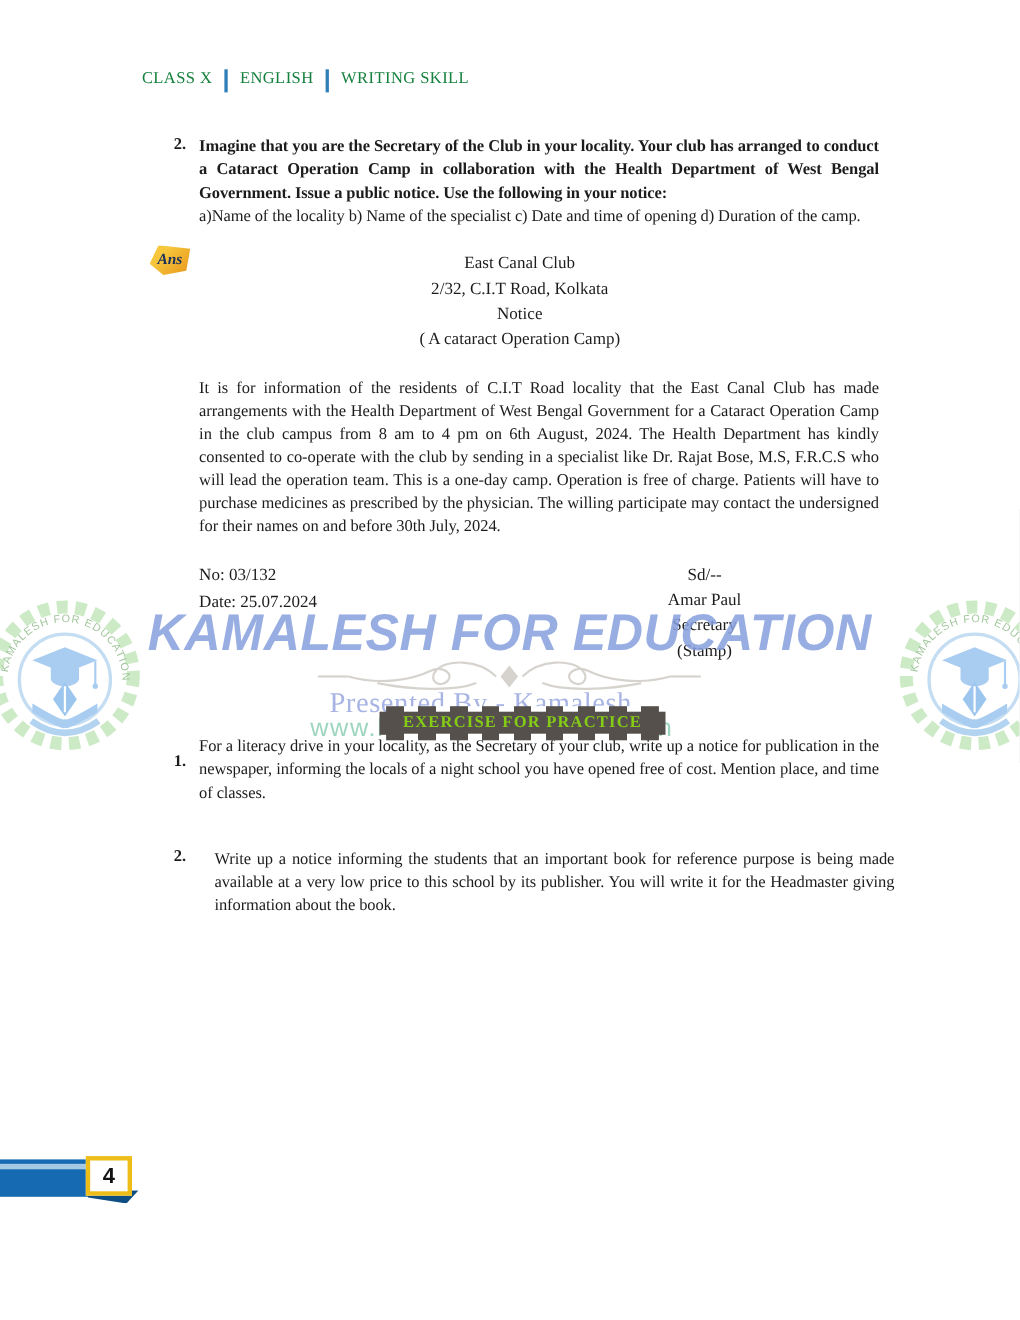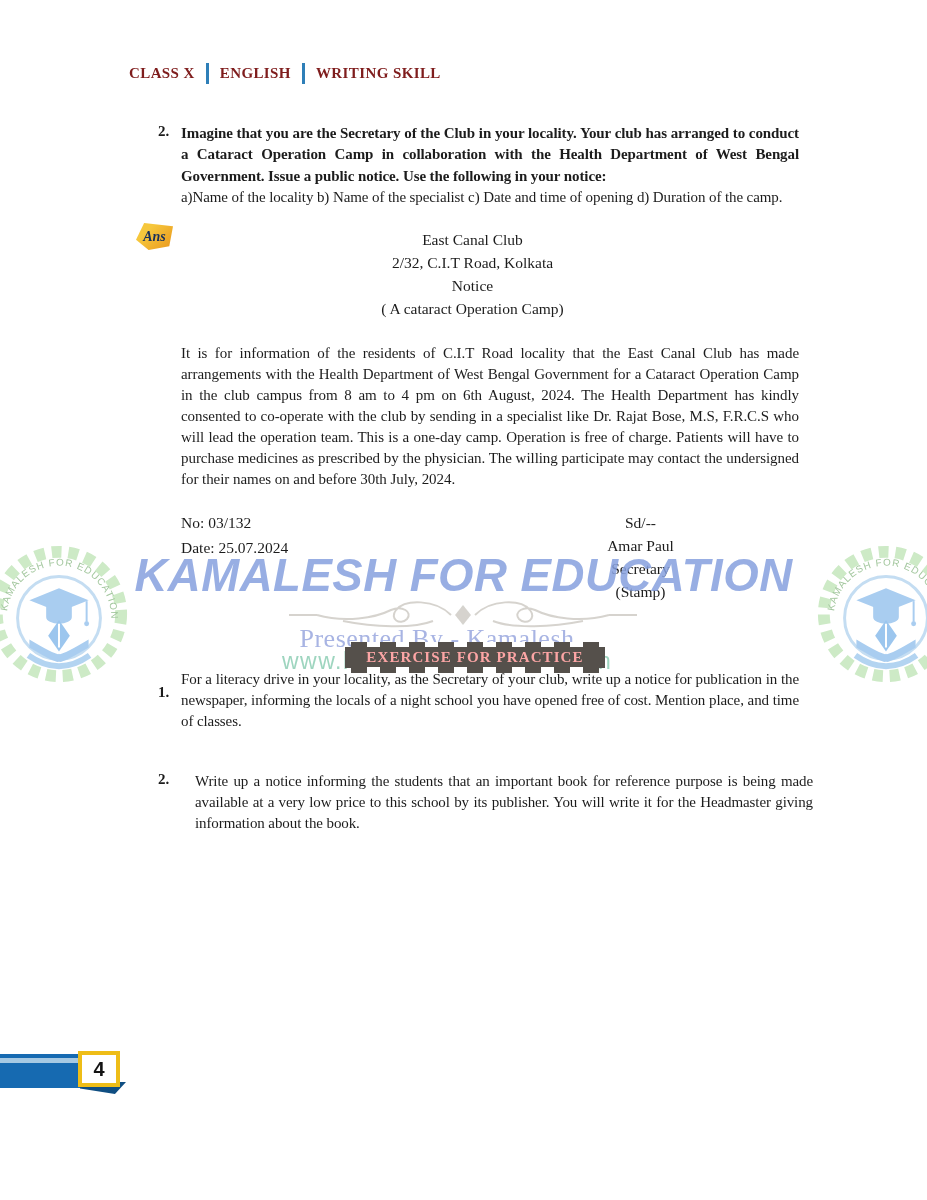--- a/index.html
+++ b/index.html
@@ -6,22 +6,22 @@
   body { background:#e8e8e8; }
   .page {
     position:relative; width:927px; height:1200px; margin:0 auto;
     background:#ffffff; overflow:hidden;
     font-family:"Liberation Serif", serif; color:#1c1c1c;
   }
 
   
   .header {
     position:absolute; left:129px; top:63px;
-    display:flex; align-items:center;
-    font-weight:700; font-size:15px; letter-spacing:.4px; color:#7f1d1d;
+    display:flex; align-items:flex-start;
+    font-weight:400; font-size:15px; letter-spacing:.4px; color:#15803d;
   }
   .header .sep {
     width:3px; height:21px; background:#2e7fb8; margin:0 11px;
   }
 
   
   .q-number { position:absolute; font-weight:700; font-size:15px; }
   .q2-number { left:158px; top:123px; }
   .q2-text {
     position:absolute; left:181px; top:123px; width:618px;
@@ -87,21 +87,21 @@
     position:absolute; left:6px; right:6px; height:6px;
     background:repeating-linear-gradient(90deg,#55504b 0 16px,#ffffff 16px 29px);
   }
   .banner .teeth.top { top:0; }
   .banner .teeth.bottom { bottom:0; }
   .banner .core {
     position:absolute; left:0; right:0; top:5px; bottom:5px; background:#55504b;
     display:flex; align-items:center; justify-content:center;
   }
   .banner .core span {
-    color:#fca5a5; font-weight:700; font-size:15px; letter-spacing:1.1px;
+    color:#84cc16; font-weight:700; font-size:15px; letter-spacing:1.1px;
   }
 
   
   .ex1-number { left:158px; top:684px; }
   .ex1-text   { position:absolute; left:181px; top:669px; width:618px;
                 font-size:15px; line-height:20.8px; text-align:justify; letter-spacing:-.1px; }
   .ex2-number { left:158px; top:771px; }
   .ex2-text   { position:absolute; left:195px; top:771px; width:618px;
                 font-size:15px; line-height:20.8px; text-align:justify; letter-spacing:-.1px; }
 

